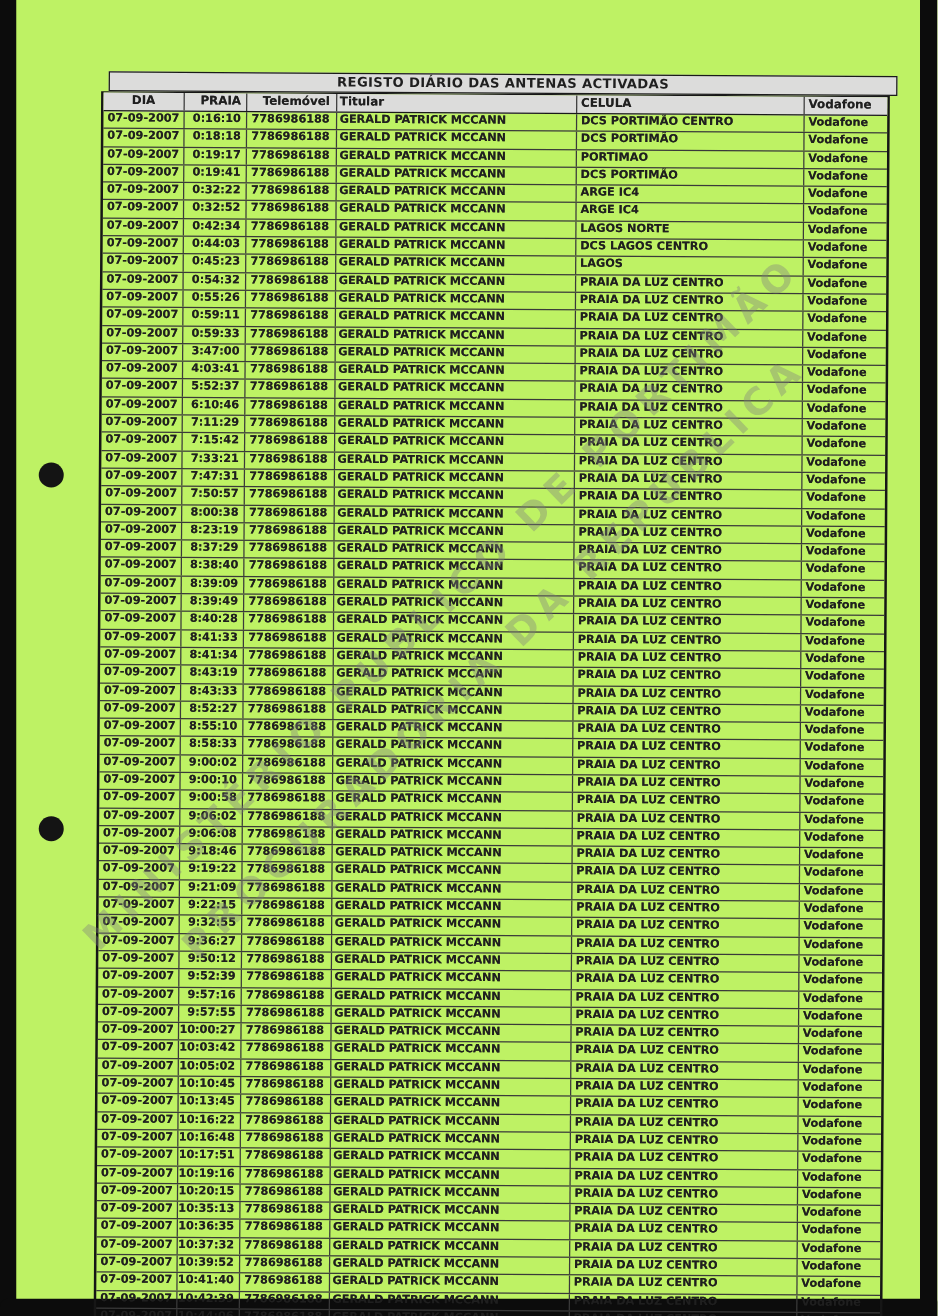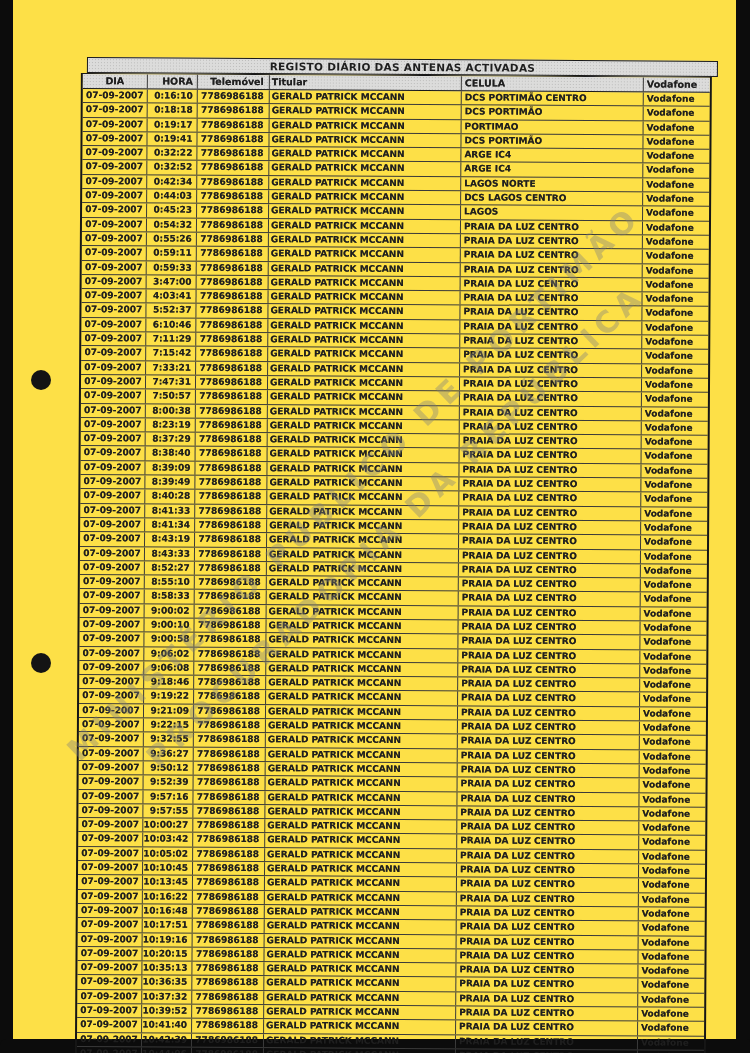--- a/index.html
+++ b/index.html
@@ -5,21 +5,21 @@
   html, body {
     margin: 0; padding: 0;
     width: 750px; height: 1053px;
     background: #f9f9f7;
     overflow: hidden;
     font-family: "DejaVu Sans", "Liberation Sans", sans-serif;
   }
   .page {
     position: relative;
     width: 750px; height: 1053px;
-    background: #fde047;
+    background: #bef264;
   }
   
   .edge { position: absolute; background: #0c0c0c; }
   .edge-left   { left: 0; top: 0; width: 13px; height: 1053px; }
   .edge-right  { right: 0; top: 0; width: 14px; height: 1053px; }
   .edge-bottom { left: 0; top: 1039px; width: 750px; height: 14px; border-radius: 6px 3px 0 0; }
   .hole-punch {
     position: absolute; left: 31px; width: 20px; height: 20px;
     background: #141414; border-radius: 50%;
   }
@@ -106,21 +106,21 @@
   <div class="edge edge-right"></div>
   <div class="edge edge-bottom"></div>
   <div class="hole-punch hp-1"></div>
   <div class="hole-punch hp-2"></div>
 
   <div class="table-wrap">
     <div class="title-bar halftone">REGISTO DIÁRIO DAS ANTENAS ACTIVADAS</div>
     <div class="grid">
       <div class="hrow halftone">
         <div class="hcell c-dia">DIA</div>
-        <div class="hcell c-hora">HORA</div>
+        <div class="hcell c-hora">PRAIA</div>
         <div class="hcell c-telemovel">Telemóvel</div>
         <div class="hcell c-titular">Titular</div>
         <div class="hcell c-celula">CELULA</div>
         <div class="hcell c-operadora">Vodafone</div>
       </div>
       <div>
           <div class="row">
             <div class="cell c-dia">07-09-2007</div>
             <div class="cell c-hora">0:16:10</div>
             <div class="cell c-telemovel">7786986188</div>

